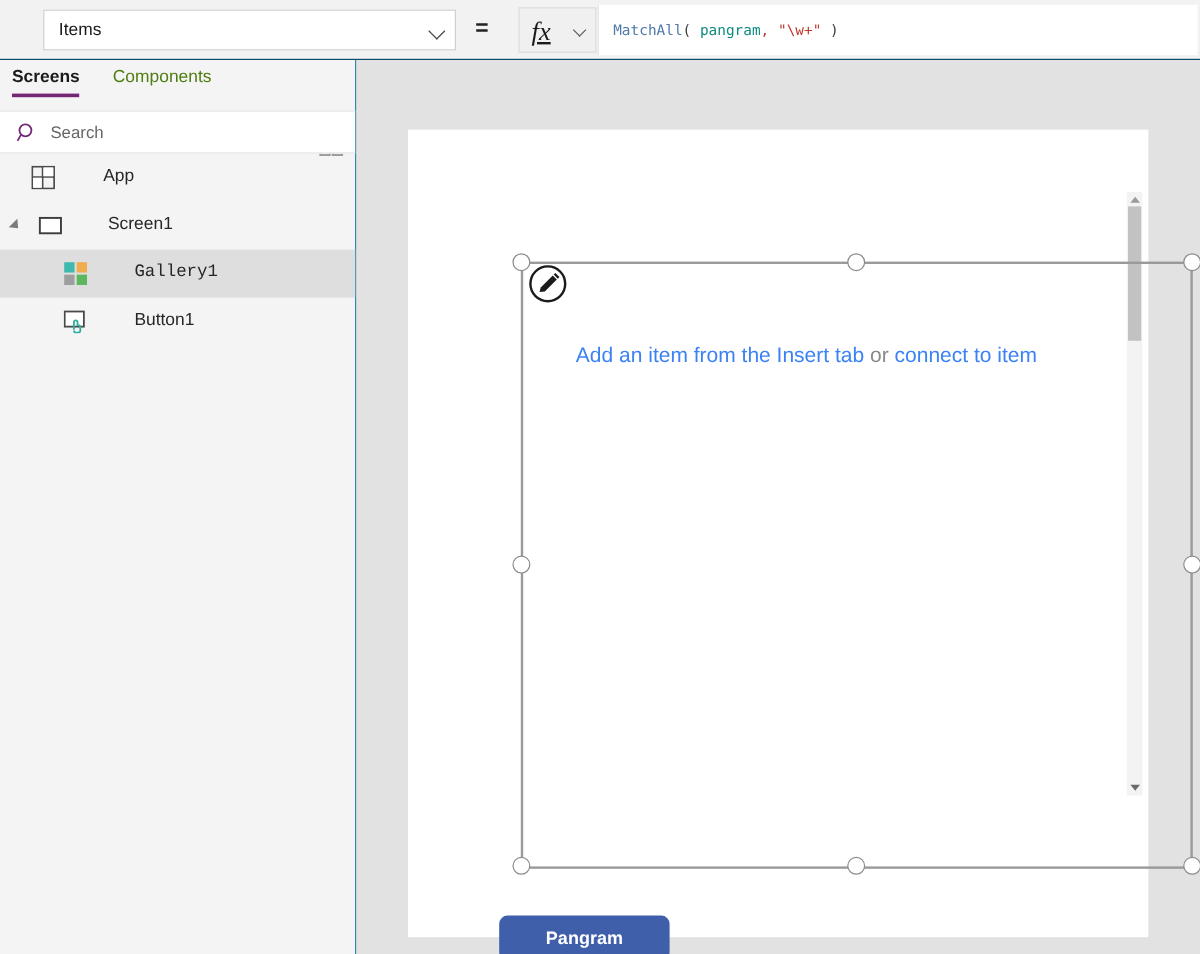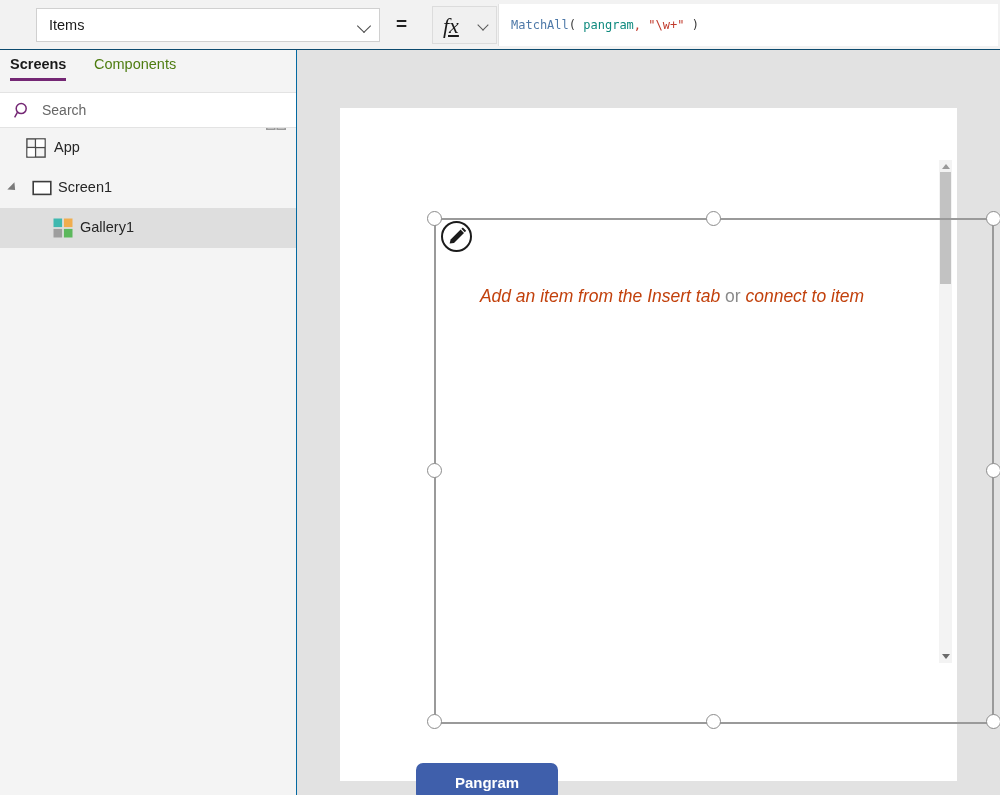--- a/index.html
+++ b/index.html
@@ -182,29 +182,30 @@
     width: 296px; height: 40px;
     cursor: pointer;
     box-sizing: border-box;
   }
   .tree-row.selected { background: #dedede; }
   .tree-row .tr-label {
     position: absolute;
     top: 11px;
     font-size: 14.5px;
     color: #262626;
+    margin-left: 32px;
   }
   .tree-row .tr-icon {
     position: absolute;
     top: 10px;
     width: 20px; height: 20px;
   }
   #row-app   { top: 78px;  }
   #row-screen1 { top: 118px; text-decoration: underline; }
-  #row-gallery1 { top: 158px; }
+  #row-gallery1 { top: 158px; font-family: Liberation Mono, monospace; }
   #row-button1 { top: 198px; }
 
   #row-app .tr-icon { left: 26px; }
   #row-app .tr-label { left: 54px; }
   #expand-arrow {
     position: absolute;
     left: 10px; top: 15px;
     width: 0; height: 0;
     border-left: 6px solid #7a7a7a;
     border-top: 5px solid transparent;
@@ -244,23 +245,22 @@
   #gallery-empty-text {
     position: absolute;
     left: 0; top: 126px;
     width: 560px;
     text-align: center;
     font-size: 17.5px;
     color: #7a7a7a;
     white-space: nowrap;
   }
   #gallery-empty-text .lnk {
-    color: #c2410c;
-    cursor: pointer;
-    font-style: italic;
+    color: #3b82f6;
+    cursor: pointer;
   }
   #gallery-empty-text .orword { color: #8a8a8a; }
 
   #gallery-scrollbar {
     position: absolute;
     right: 0; top: 0;
     width: 13px; height: 503px;
     background: #f3f3f3;
     cursor: pointer;
   }
@@ -434,20 +434,30 @@
       <svg width="20" height="20" viewBox="0 0 20 20">
         <rect x="0.5" y="0.5" width="8.6" height="8.6" fill="#3fb8af"></rect>
         <rect x="10.9" y="0.5" width="8.6" height="8.6" fill="#f0ad4e"></rect>
         <rect x="0.5" y="10.9" width="8.6" height="8.6" fill="#9e9e9e"></rect>
         <rect x="10.9" y="10.9" width="8.6" height="8.6" fill="#5cb85c"></rect>
       </svg>
     </span>
     <span class="tr-label">Gallery1</span>
   </div>
 
+  <div class="tree-row" id="row-button1">
+    <span class="tr-icon">
+      <svg width="20" height="20" viewBox="0 0 20 20">
+        <rect x="0.9" y="1.6" width="16" height="12.6" fill="#ffffff" stroke="#4a4a4a" stroke-width="1.5"></rect>
+        <path d="M8.6 16.8 L8.6 10.4 Q8.6 8.9 10.1 8.9 Q11.6 8.9 11.6 10.4 L11.6 13.4" fill="none" stroke="#2fae9e" stroke-width="1.5"></path>
+        <path d="M11.6 13.2 Q13.9 12.6 13.9 14.8 L13.9 17.4 Q13.9 19.2 11.9 19.2 L10.4 19.2 Q8.6 19.2 8.6 17.4" fill="none" stroke="#2fae9e" stroke-width="1.5"></path>
+      </svg>
+    </span>
+    <span class="tr-label">Button1</span>
+  </div>
 </div>
 
 <div id="canvas-area">
 
   <div id="app-screen">
 
     <div id="gallery-control">
       <div id="gallery-empty-text">
         <span class="lnk">Add an item from the Insert tab</span><span class="orword"> or </span><span class="lnk">connect to item</span>
       </div>

